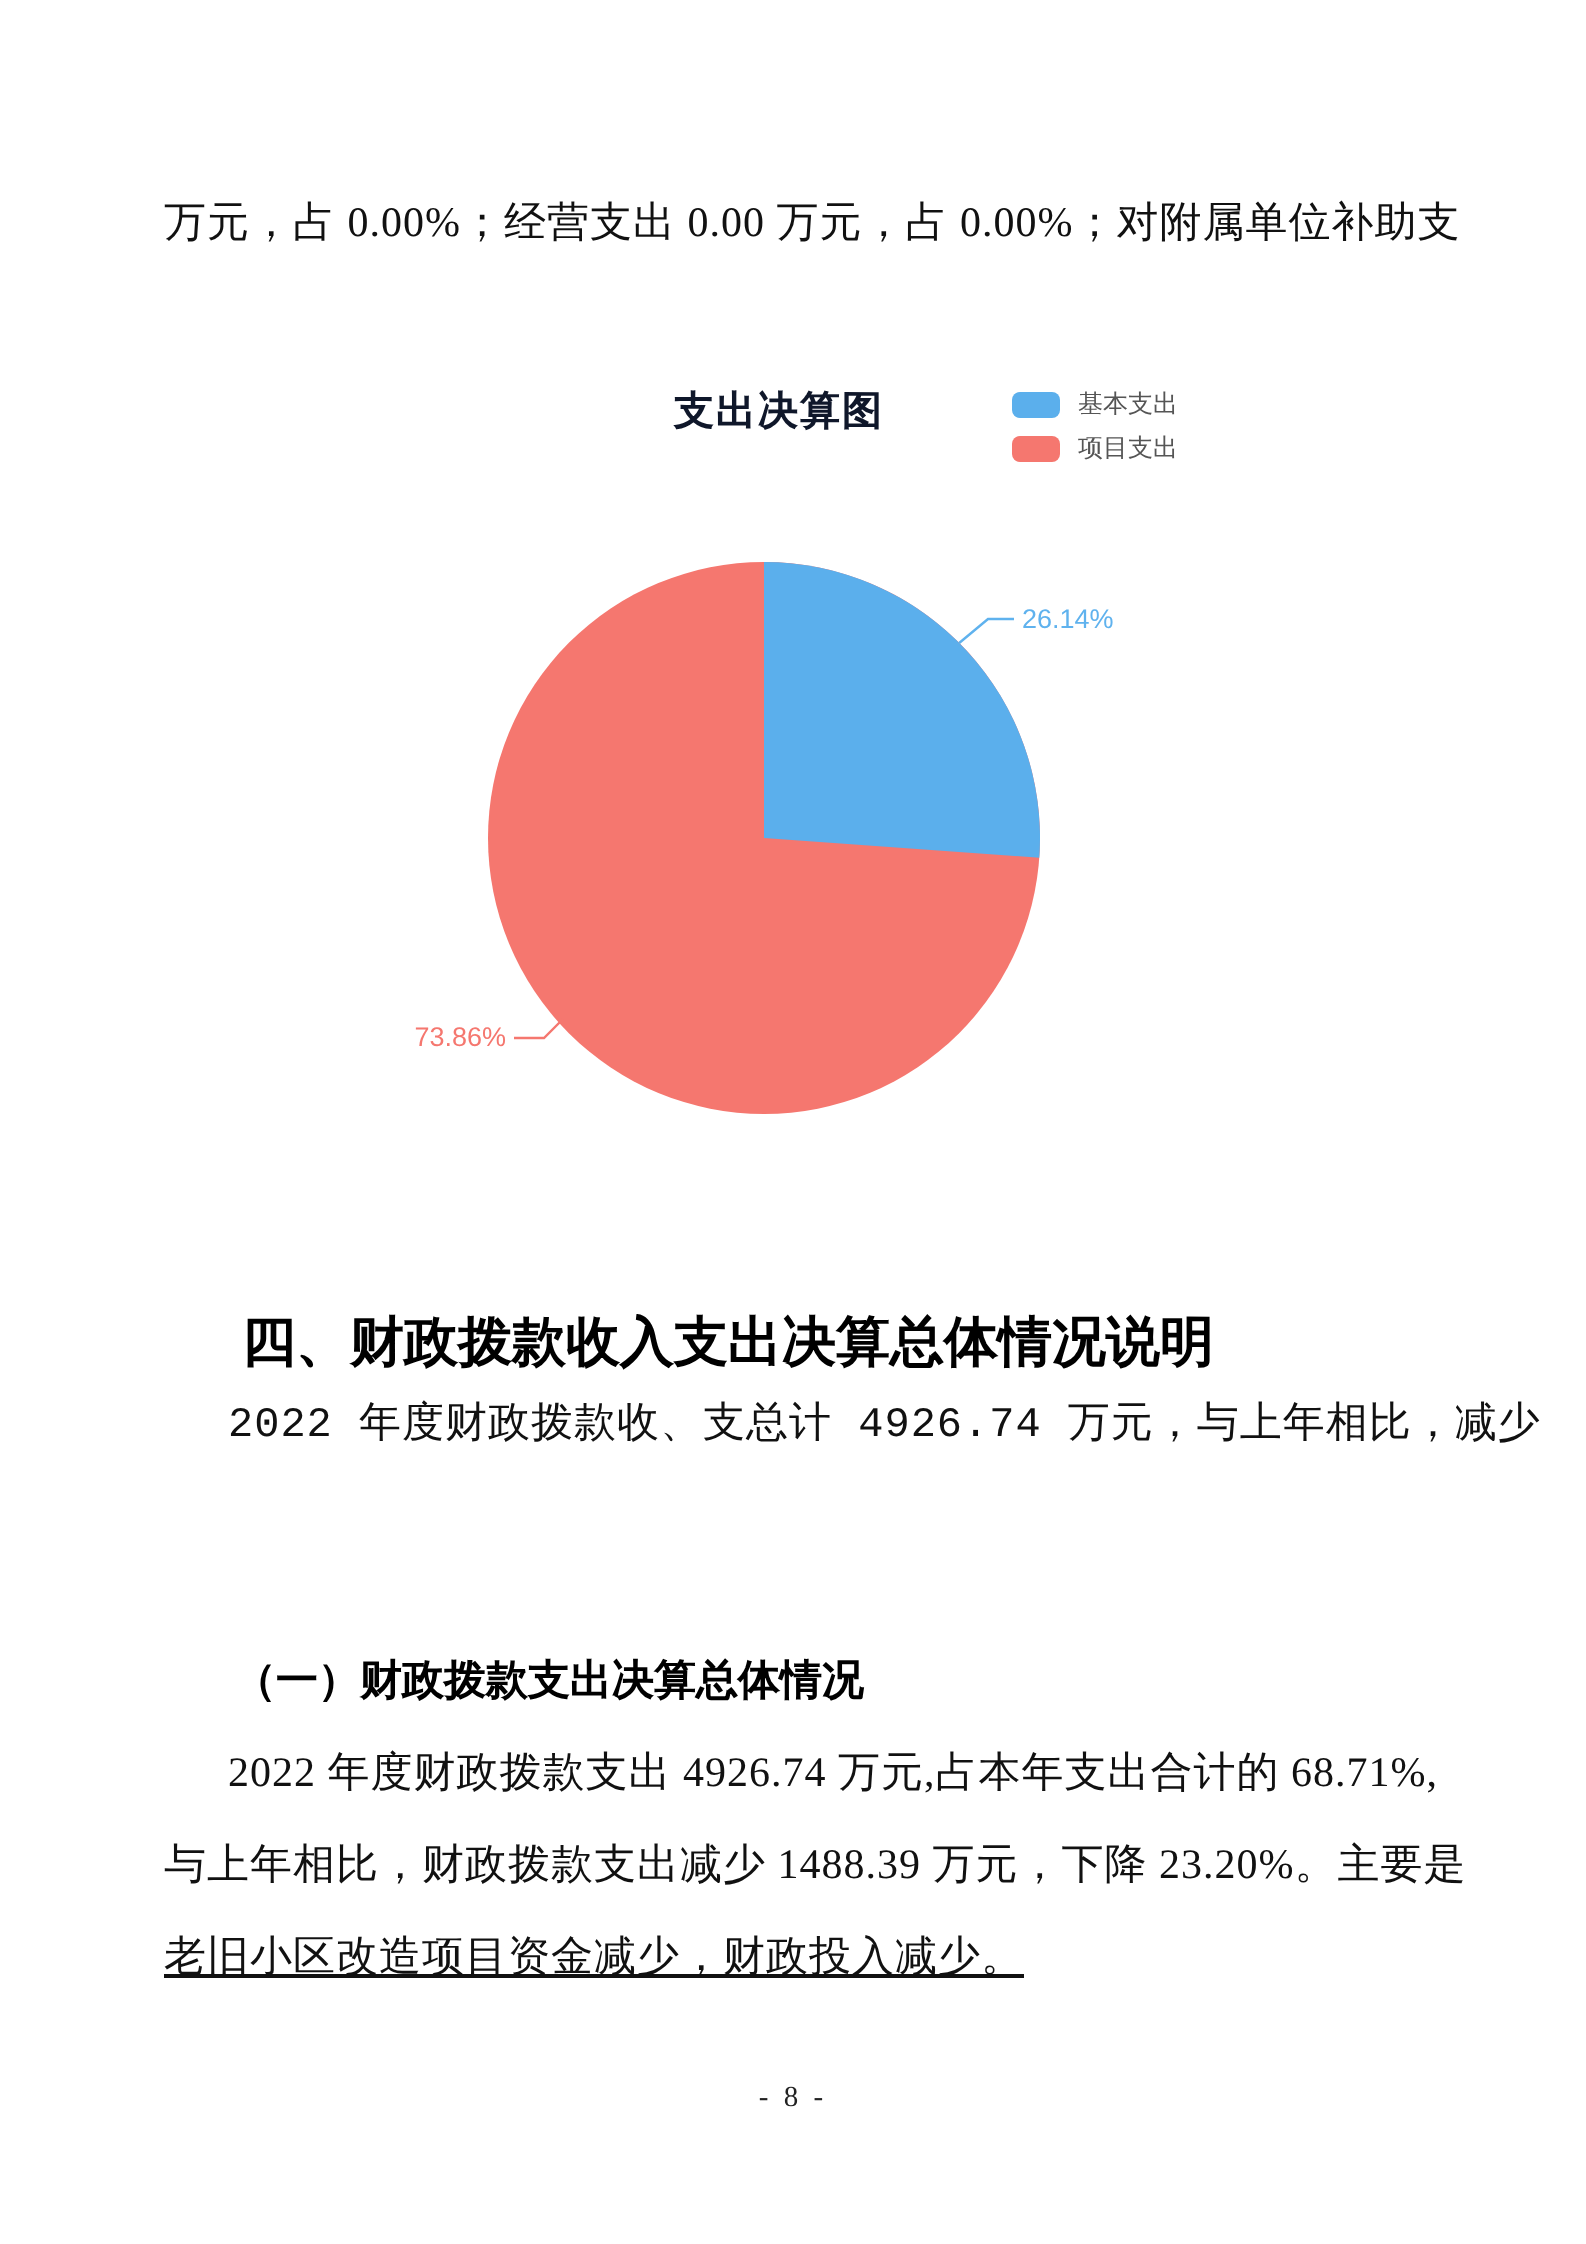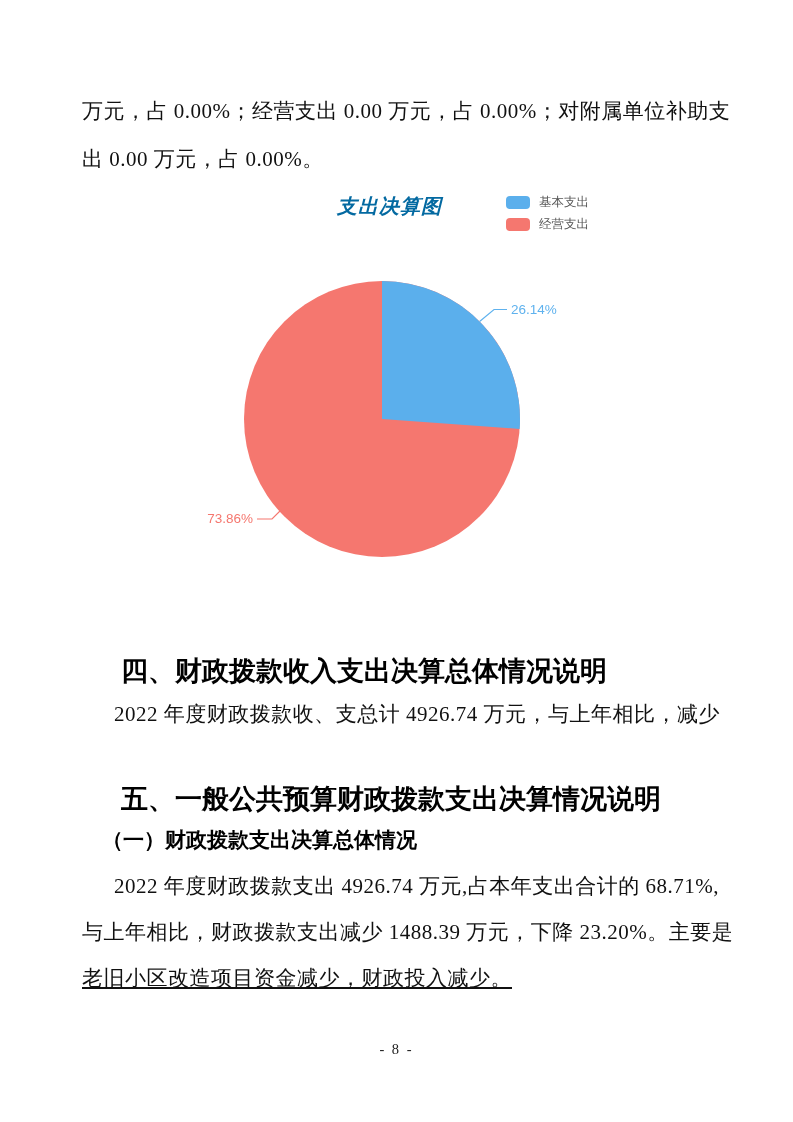--- a/index.html
+++ b/index.html
@@ -32,23 +32,22 @@
     font-weight: bold;
     font-size: 21px;
     line-height: 24px;
     color: #000;
   }
   .chart-title {
     font-family: "Liberation Sans", "DejaVu Sans", sans-serif;
     font-weight: bold;
     font-size: 20px;
     line-height: 22px;
-    color: #0369a1;
+    color: #0f172a;
     letter-spacing: 1px;
-    font-style: italic;
   }
   .legend { position: absolute; left: 506px; }
   .legend-row { display: flex; align-items: center; height: 14px; margin-bottom: 8px; justify-content: flex-end; }
   .legend-swatch {
     width: 24px; height: 13px;
     border-radius: 4px;
     margin-right: 9px;
     flex: 0 0 auto;
   }
   .swatch-basic { background: #5BAFEC; }
@@ -78,52 +77,50 @@
     color: #222;
     letter-spacing: 2px;
   }
 </style>
 </head>
 <body>
 
 <div class="page">
 
   <div class="abs body-text" style="left:82px; top:99px;">万元，占 0.00%；经营支出 0.00 万元，占 0.00%；对附属单位补助支</div>
-  <div class="abs body-text" style="left:82px; top:147px;">出 0.00 万元，占 0.00%。</div>
 
   <div class="abs chart-title" style="left:337px; top:195px;">支出决算图</div>
 
   <div class="legend" style="top:195px;">
     <div class="legend-row">
       <span class="legend-swatch swatch-basic"></span>
       <span class="legend-label">基本支出</span>
     </div>
     <div class="legend-row">
       <span class="legend-swatch swatch-project"></span>
-      <span class="legend-label">经营支出</span>
+      <span class="legend-label">项目支出</span>
     </div>
   </div>
 
   <svg class="abs" style="left:185px; top:270px;" width="400" height="300" viewBox="185 270 400 300">
 
     <circle class="slice-project" cx="382" cy="419" r="138"></circle>
 
     <path class="slice-basic" d="M 382 419 L 382 281 A 138 138 0 0 1 519.65 428.88 Z"></path>
 
     <polyline class="leader leader-basic" points="479.6,321.5 494,309.5 507,309.5"></polyline>
     <polyline class="leader leader-project" points="281.5,509.5 272,519 257,519"></polyline>
 
     <text class="pie-label label-basic" x="511" y="314">26.14%</text>
     <text class="pie-label label-project" x="253" y="523" text-anchor="end">73.86%</text>
   </svg>
 
   <div class="abs heading-hei" style="left:121px; top:659px;">四、财政拨款收入支出决算总体情况说明</div>
-  <div class="abs body-text" style="left:114px; top:702px;">2022 年度财政拨款收、支总计 4926.74 万元，与上年相比，减少</div>
+  <div class="abs body-text" style="left:114px; top:702px;font-family:Liberation Mono, monospace;">2022 年度财政拨款收、支总计 4926.74 万元，与上年相比，减少</div>
 
-  <div class="abs heading-hei" style="left:121px; top:787px;">五、一般公共预算财政拨款支出决算情况说明</div>
-  <div class="abs heading-kai" style="left:102px; top:828px;">（一）财政拨款支出决算总体情况</div>
+  <div class="abs heading-kai" style="left:117px; top:828px;">（一）财政拨款支出决算总体情况</div>
   <div class="abs body-text" style="left:114px; top:874px;">2022 年度财政拨款支出 4926.74 万元,占本年支出合计的 68.71%,</div>
   <div class="abs body-text" style="left:82px; top:920px;">与上年相比，财政拨款支出减少 1488.39 万元，下降 23.20%。主要是</div>
   <div class="abs body-text" style="left:82px; top:966px;text-decoration:underline;">老旧小区改造项目资金减少，财政投入减少。</div>
 
   <div class="page-number">- 8 -</div>
 
 </div>
 
 </body></html>

